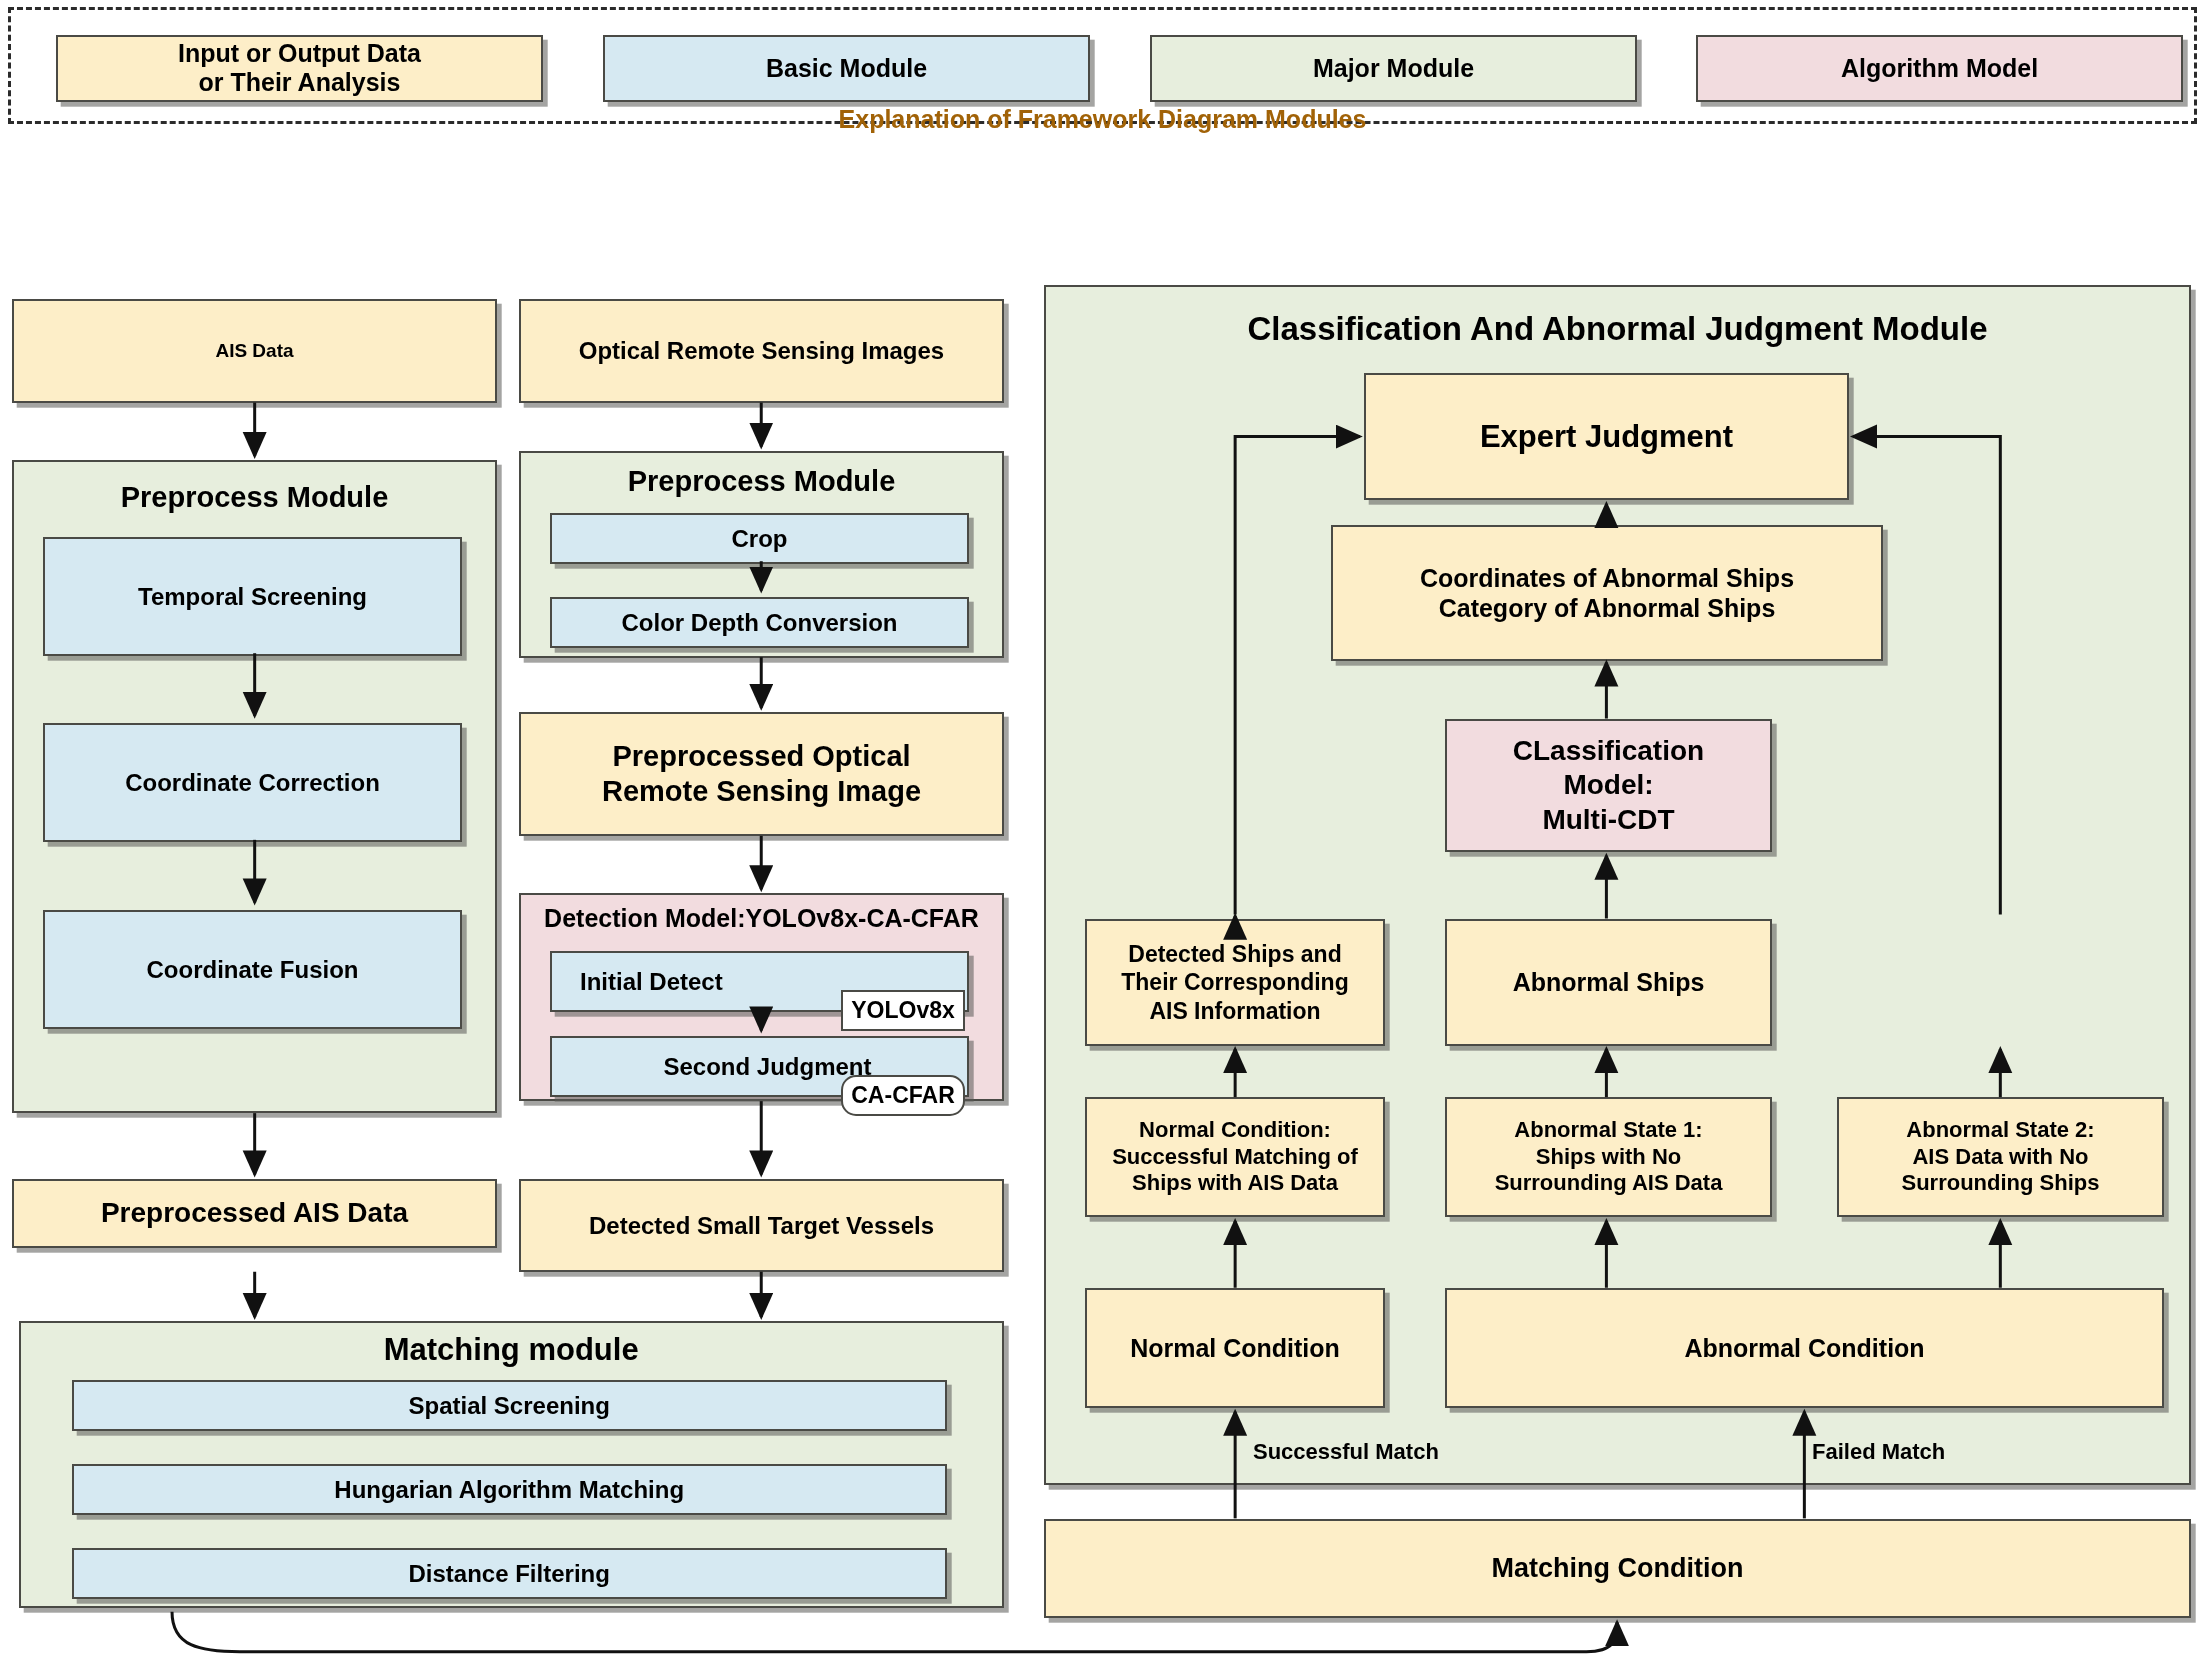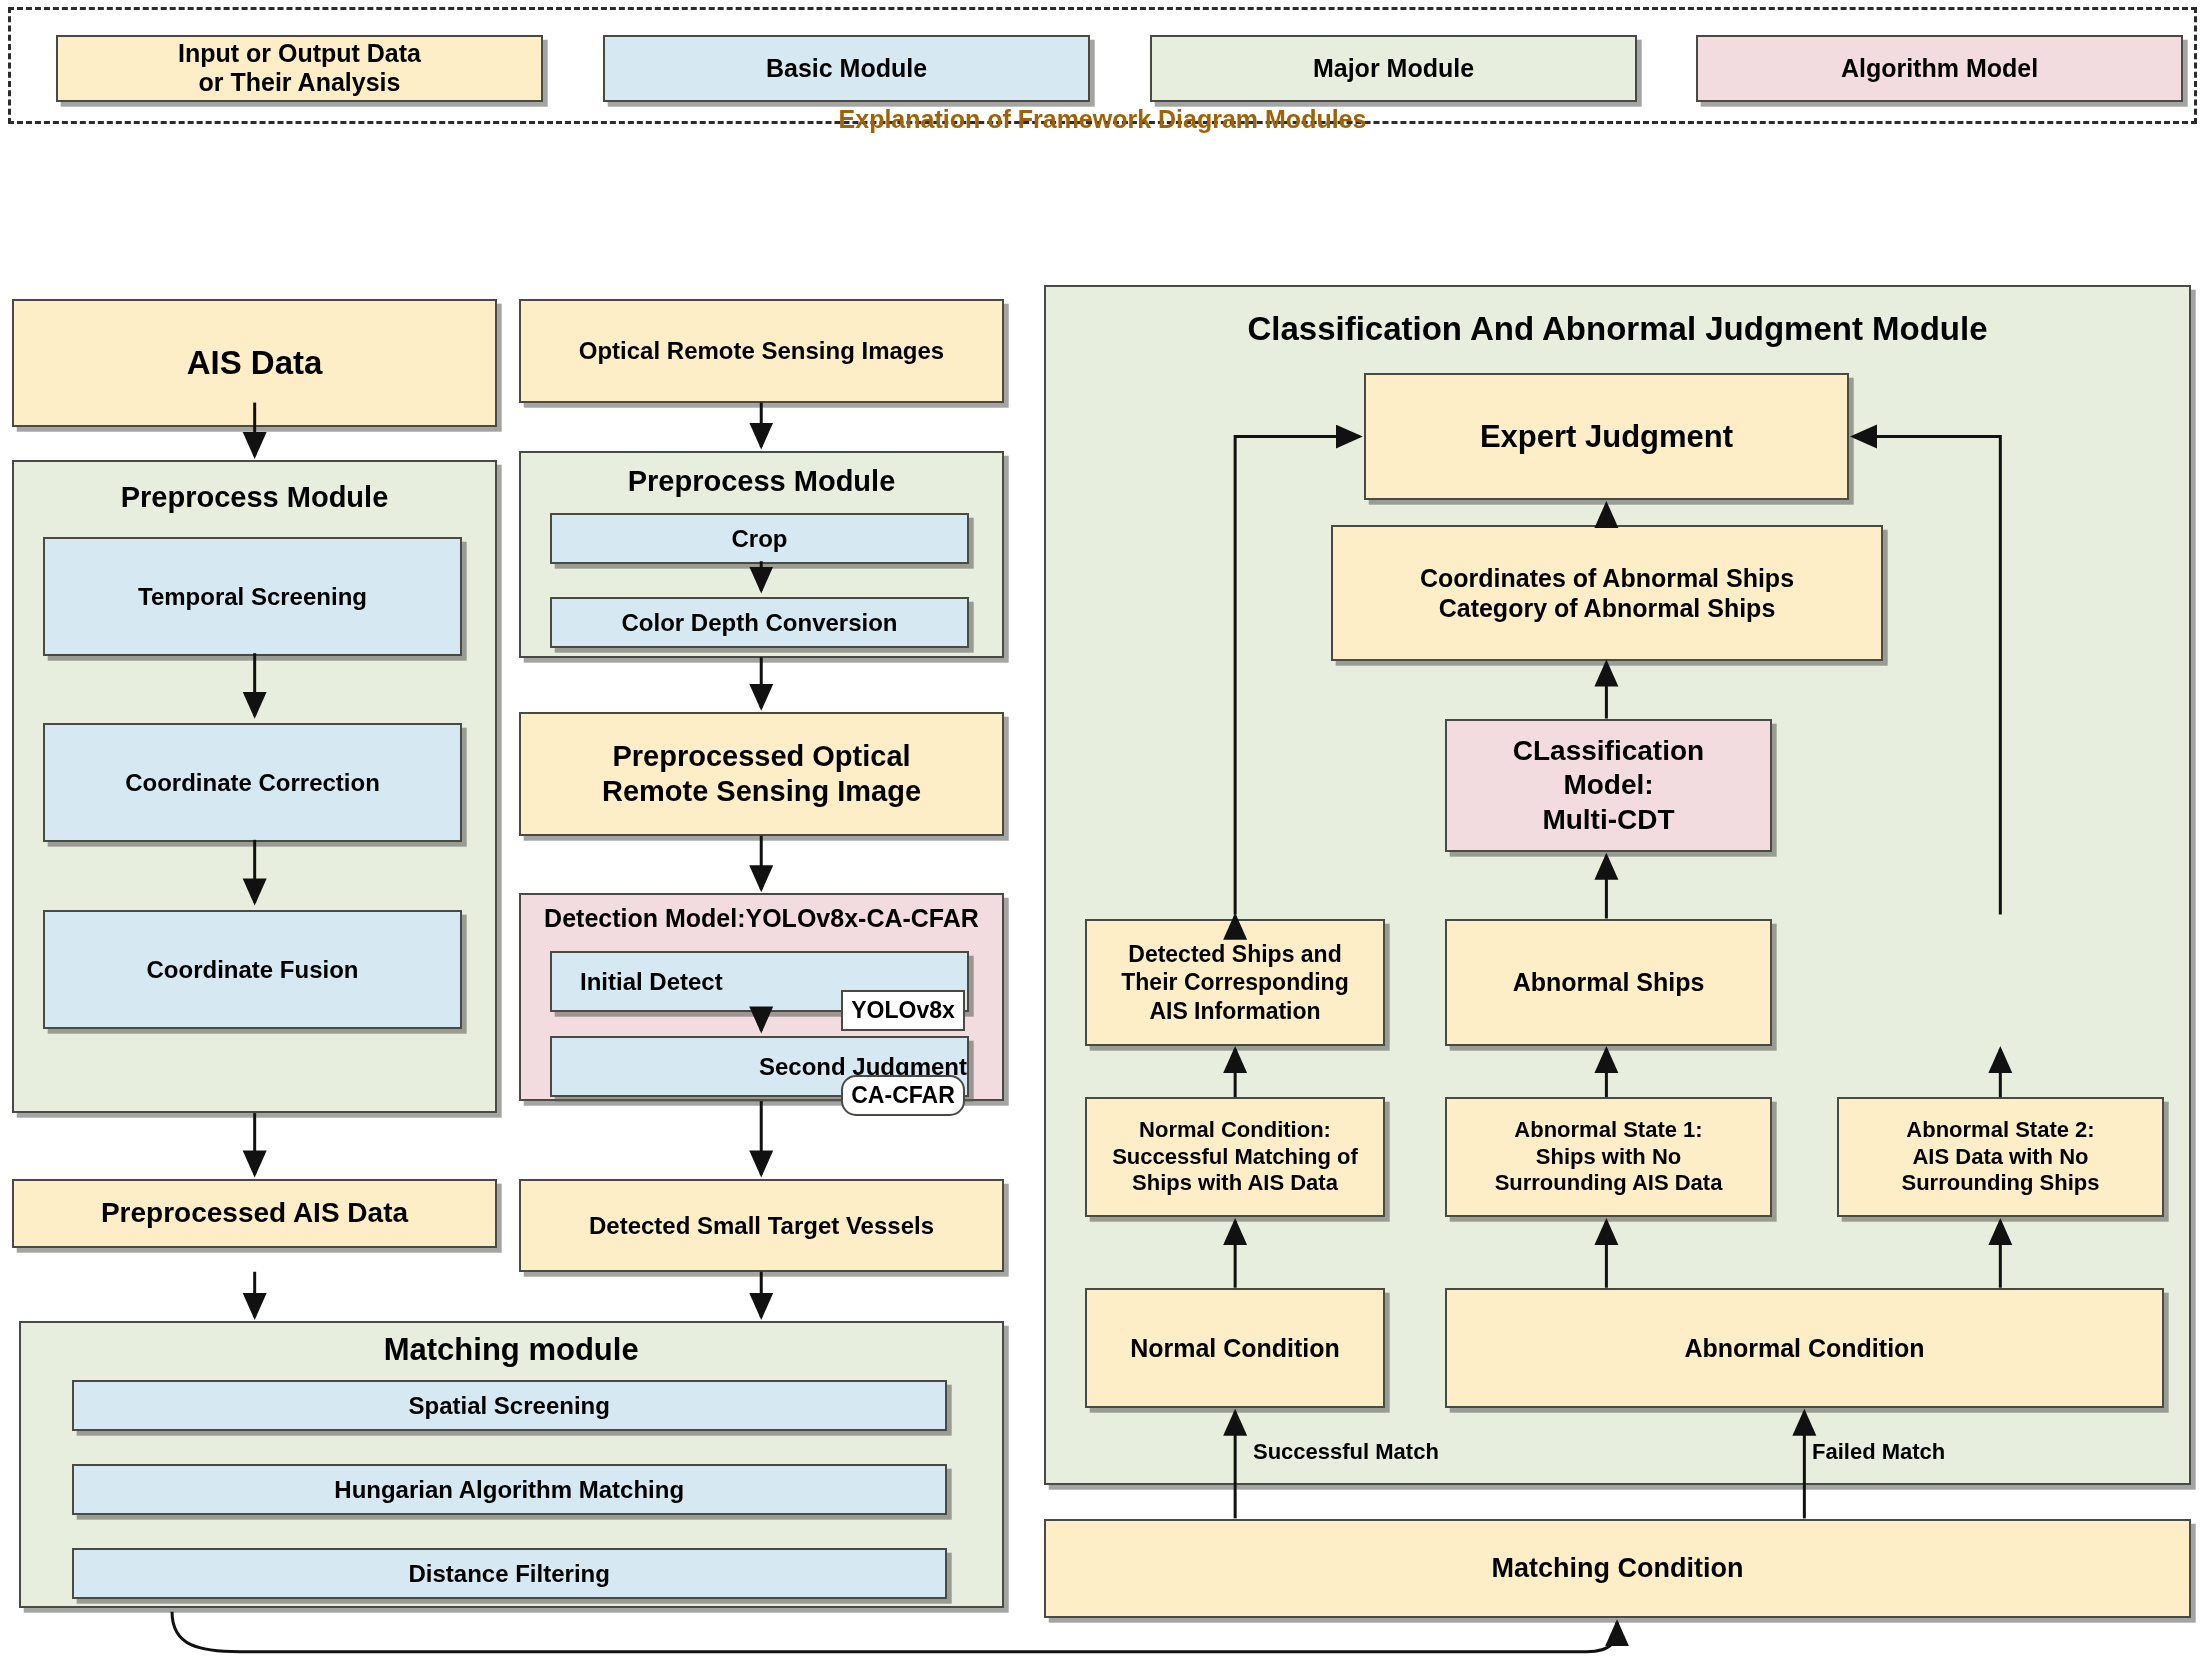--- a/index.html
+++ b/index.html
@@ -53,21 +53,21 @@
     </div>
     <div class="legend-box green" style="left:1139px;">
       <span>Major Module</span>
     </div>
     <div class="legend-box pink" style="left:1685px;">
       <span>Algorithm Model</span>
     </div>
     <div id="legend-caption">Explanation of Framework Diagram Modules</div>
   </div>
 
-  <div class="box yellow" style="left:12px;top:299px;width:485px;height:128px;font-size:33px;justify-content:center;">
+  <div class="box yellow" style="left:12px;top:299px;width:485px;height:104px;font-size:19px;justify-content:center;">
     <span>AIS Data</span>
   </div>
 
   <div class="module" style="left:12px;top:460px;width:485px;height:653px;">
     <div class="module-title" style="top:18.7px;font-size:29px;">Preprocess Module</div>
     <div class="box blue" style="left:29px;top:75px;width:419px;height:119px;font-size:24px;">
       <span>Temporal Screening</span>
     </div>
     <div class="box blue" style="left:29px;top:261px;width:419px;height:119px;font-size:24px;">
       <span>Coordinate Correction</span>
@@ -100,21 +100,21 @@
   </div>
 
   <div class="module pinkmodule" style="left:519px;top:893px;width:485px;height:208px;">
     <div class="module-title" style="top:9.3px;font-size:25px;">Detection Model:YOLOv8x-CA-CFAR</div>
     <div class="box blue" style="left:29px;top:56px;width:419px;height:61px;font-size:24px;justify-content:flex-start;padding-left:28px;">
       <span>Initial Detect</span>
     </div>
     <div class="box white" style="left:320px;top:67px;width:124px;height:41px;font-size:23px;box-shadow:none;">
       <span>YOLOv8x</span>
     </div>
-    <div class="box blue" style="left:29px;top:141px;width:419px;height:61px;font-size:24px;justify-content:flex-end;padding-left:16px;">
+    <div class="box blue" style="left:29px;top:141px;width:419px;height:61px;font-size:24px;justify-content:center;padding-left:16px;">
       <span>Second Judgment</span>
     </div>
     <div class="box white" style="left:320px;top:152px;width:124px;height:41px;font-size:23px;box-shadow:none;border-radius:15px;">
       <span>CA-CFAR</span>
     </div>
   </div>
 
   <div class="box yellow" style="left:519px;top:1179px;width:485px;height:93px;font-size:24px;">
     <span>Detected Small Target Vessels</span>
   </div>

